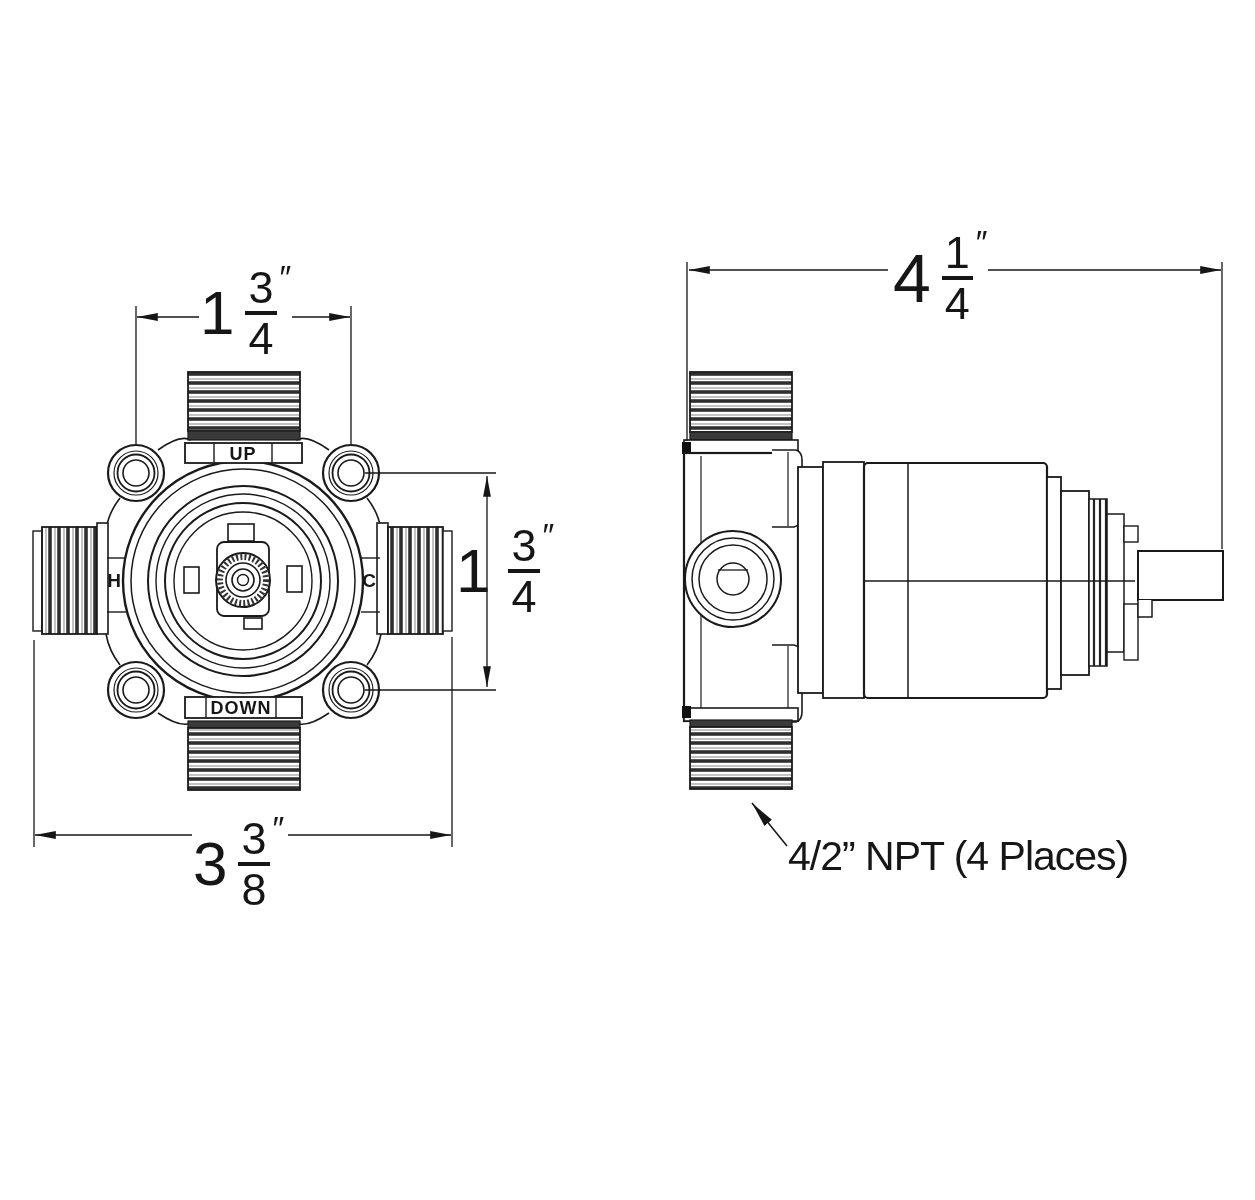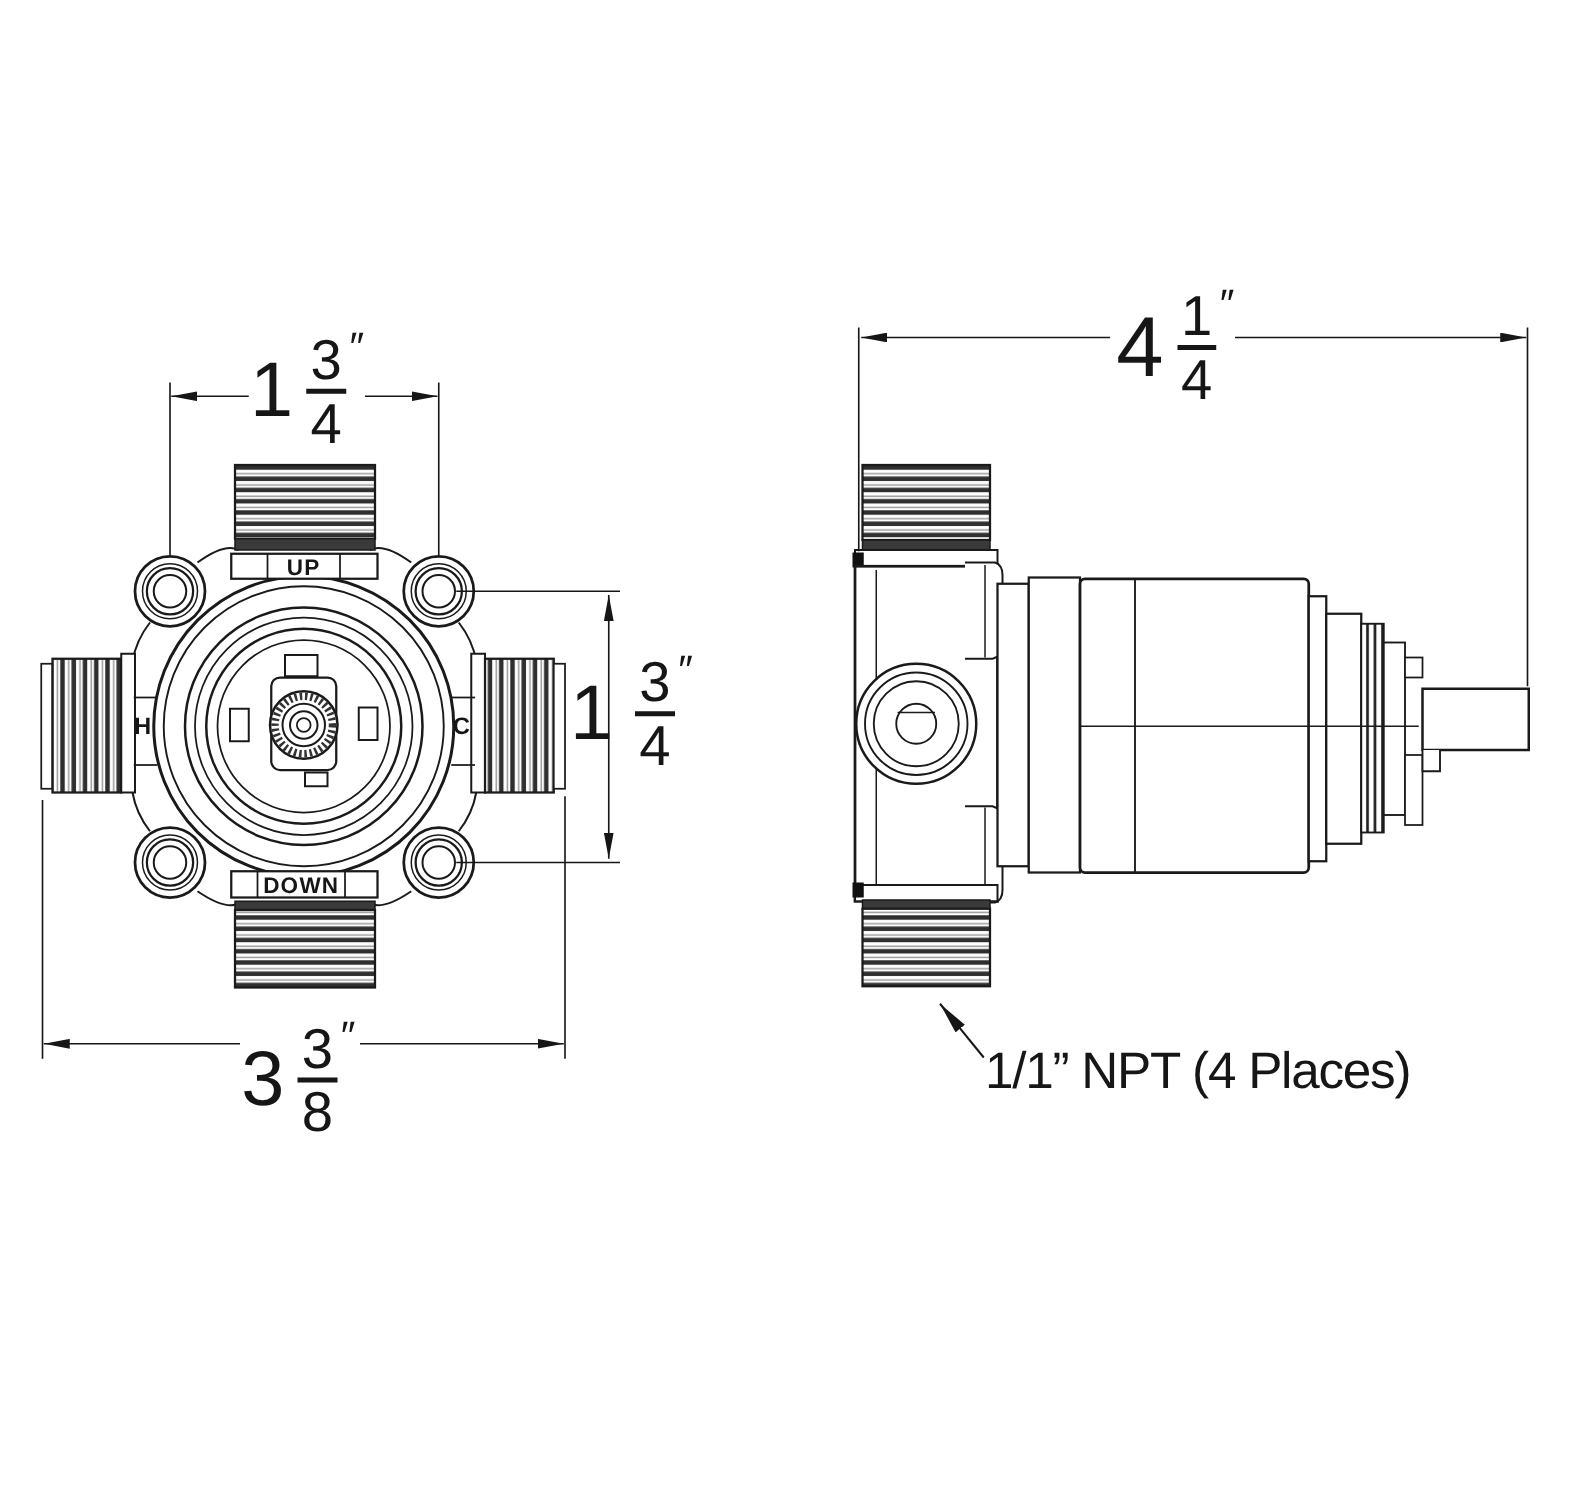--- a/index.html
+++ b/index.html
@@ -251,15 +251,15 @@
 
 <div class="dim dim-large" style="left:893px;top:230px;">
   <span class="whole">4</span>
   <span class="frac">
     <span class="num">1</span>
     <span class="den">4</span>
   </span>
   <span class="unit">″</span>
 </div>
 
-<div class="callout" style="left:788px;top:833px;">1/1” NPT (4 Places)</div>
+<div class="callout" style="left:788px;top:833px;">4/2” NPT (4 Places)</div>
 
 </div>
 
 </body></html>

